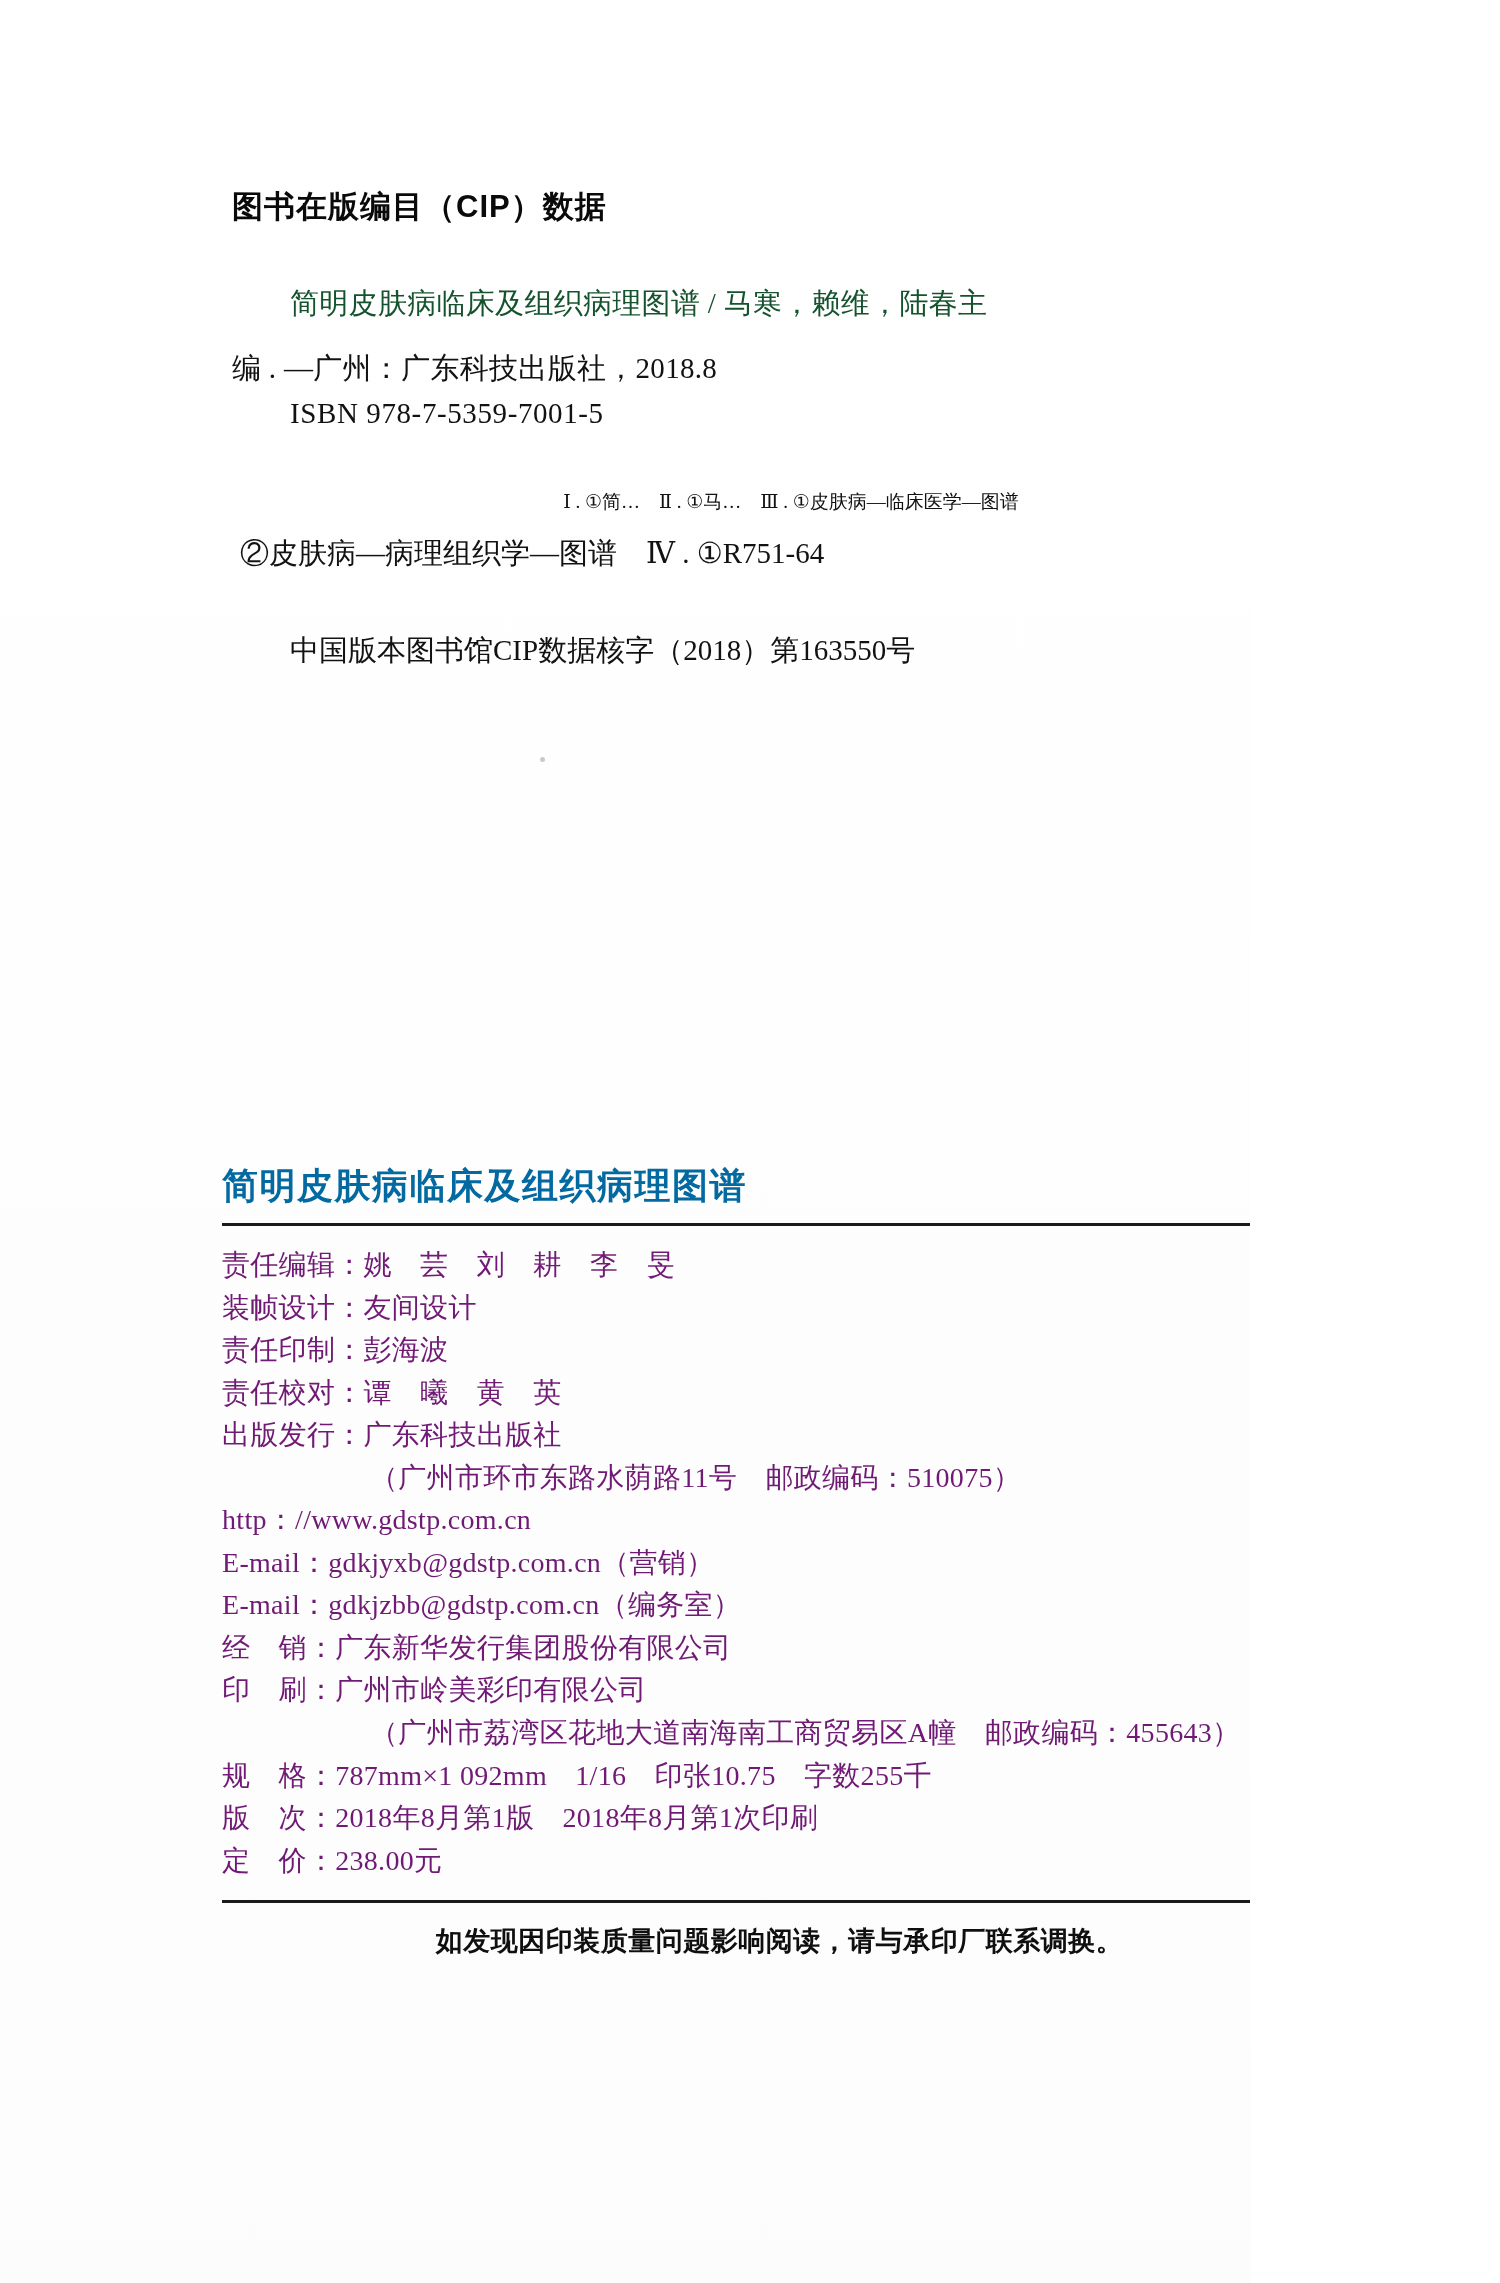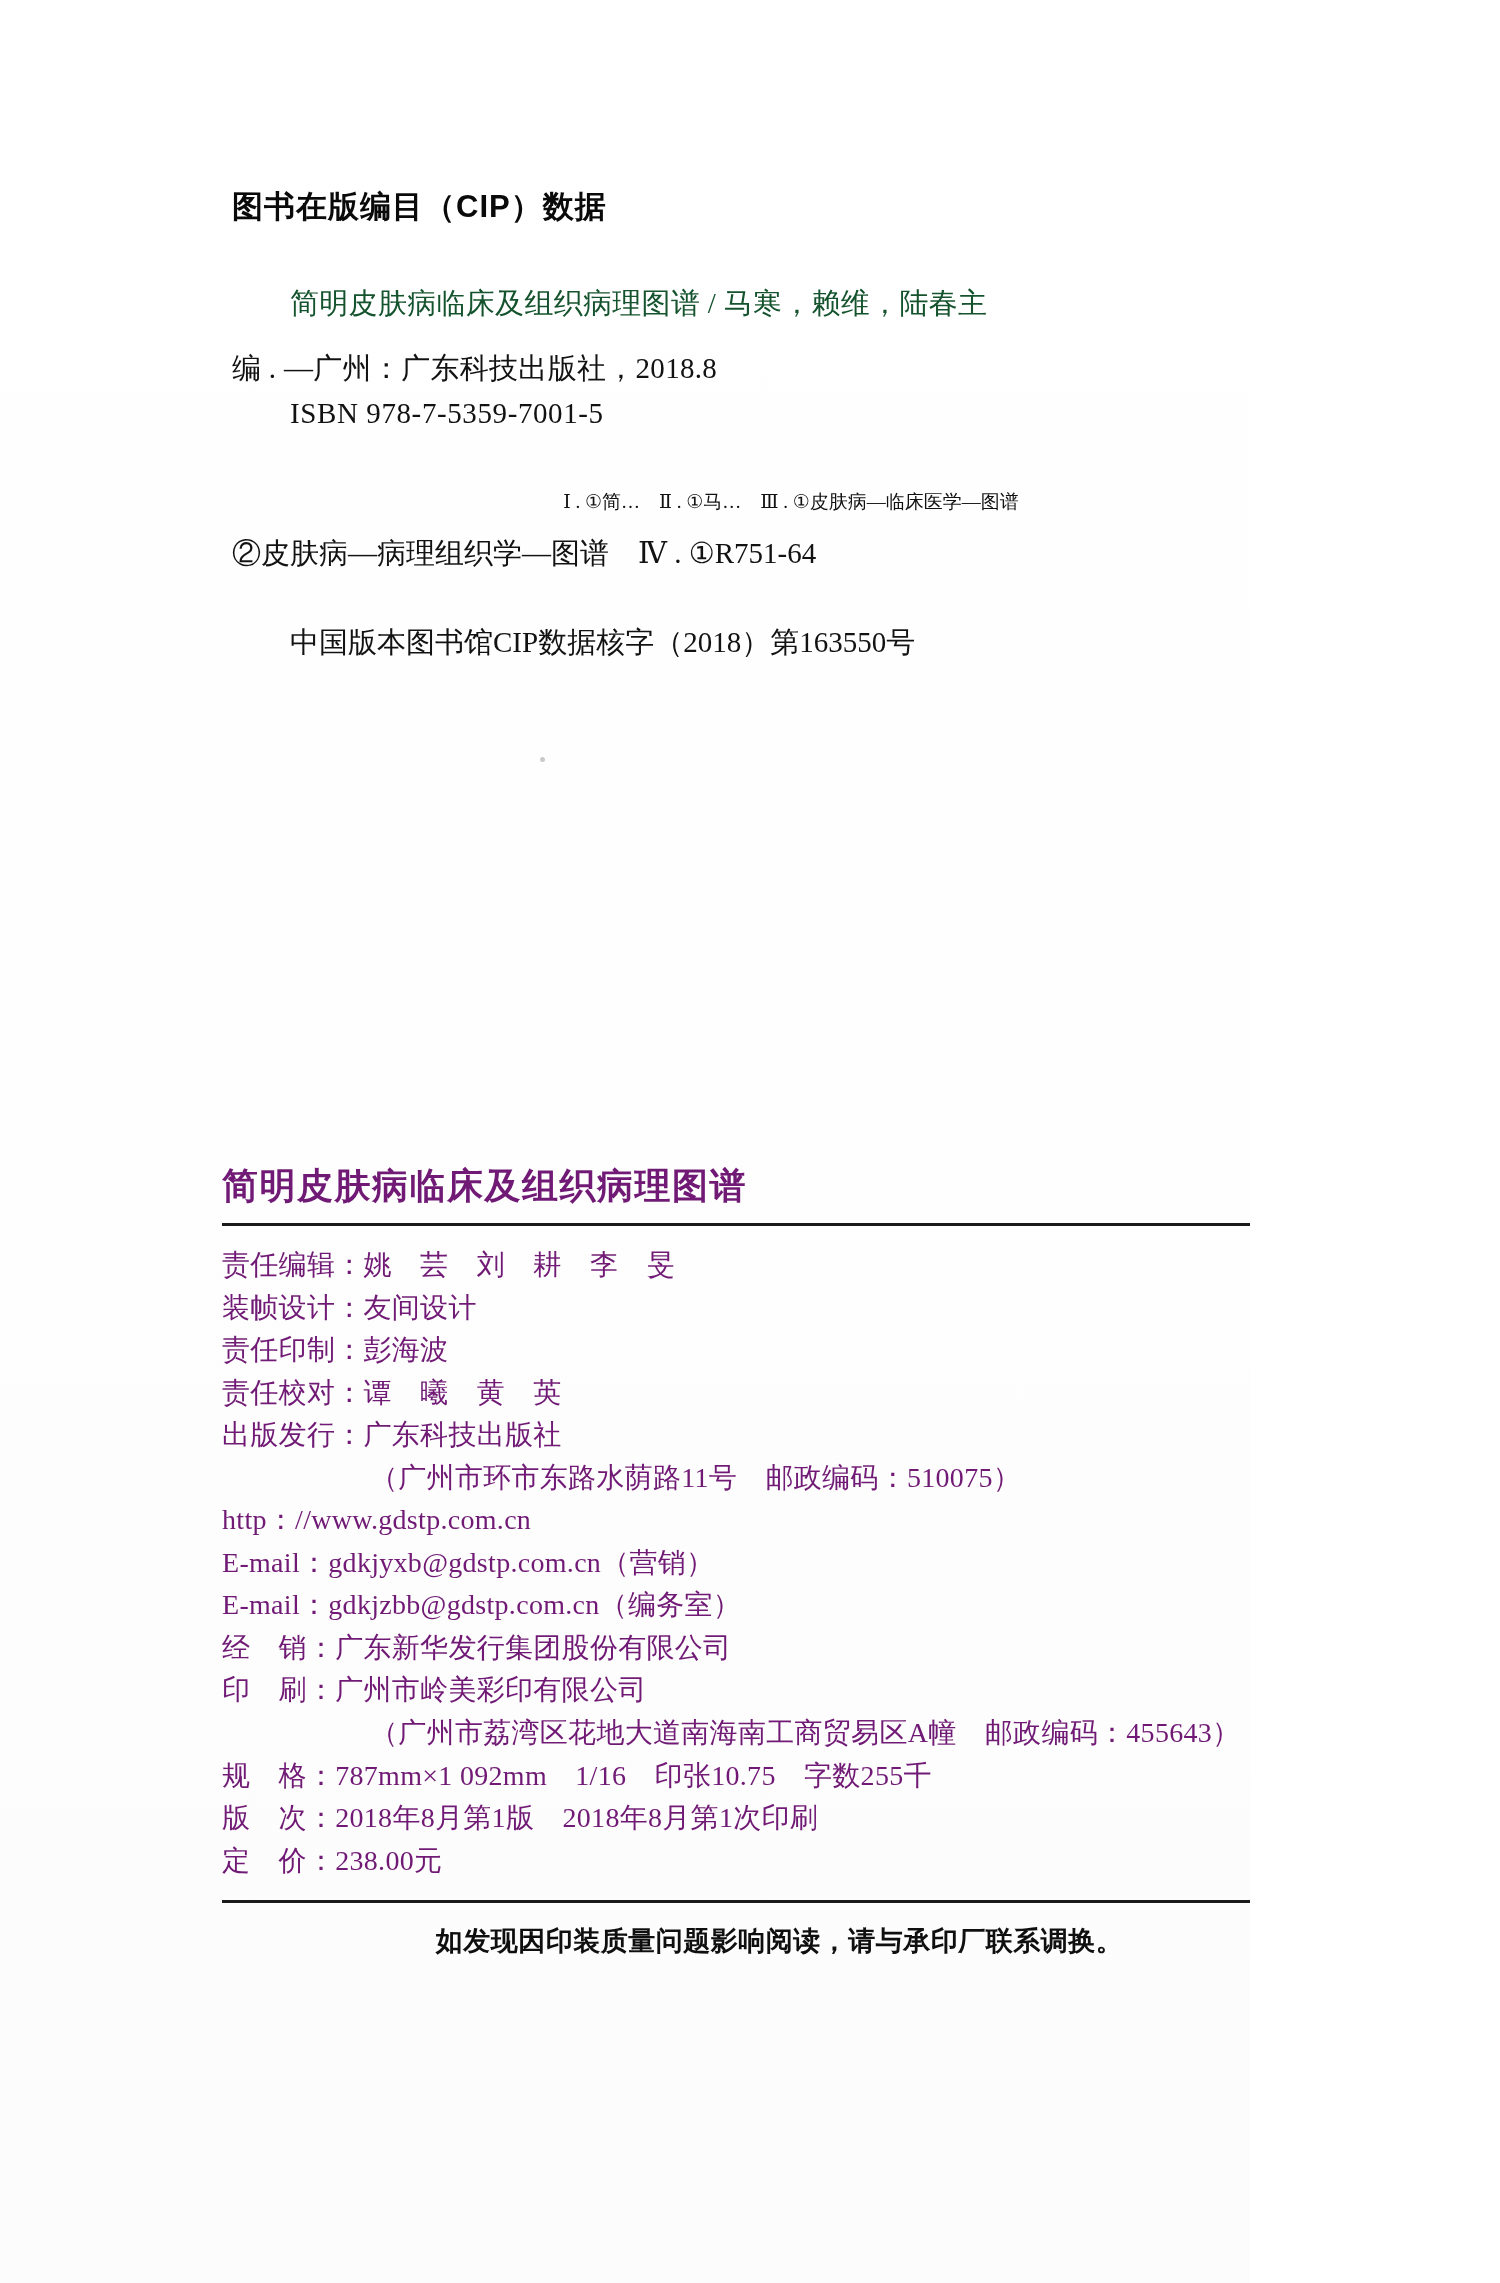--- a/index.html
+++ b/index.html
@@ -66,21 +66,21 @@
     letter-spacing: 0.6px;
   }
   .class-line-1 {
     margin: 12px;
     padding-left: 58px;
     font-size: 19px;
     line-height: 1.62;
     text-align: center;
   }
   .class-line-2 {
-    margin: 0;
+    margin: 8px;
     font-size: 29px;
     line-height: 1.62;
   }
   .cipnum-line {
     margin: 0;
     padding-left: 58px;
     font-size: 29px;
     line-height: 1.6;
   }
 
@@ -110,21 +110,21 @@
     position: absolute;
     left: 222px;
     top: 1162px;
     width: 1115px;
   }
   .colo-title {
     font-family: "Liberation Sans", "DejaVu Sans", sans-serif;
     font-weight: bold;
     font-size: 36px;
     letter-spacing: 1.5px;
-    color: #701a75;
+    color: #0369a1;
     margin: 0 0 12px 0;
     white-space: nowrap;
   }
   .rule {
     height: 3px;
     background: #1b1b1b;
     width: 100%;
     margin: 0 0 18px 0;
   }
   .rule-bottom {

